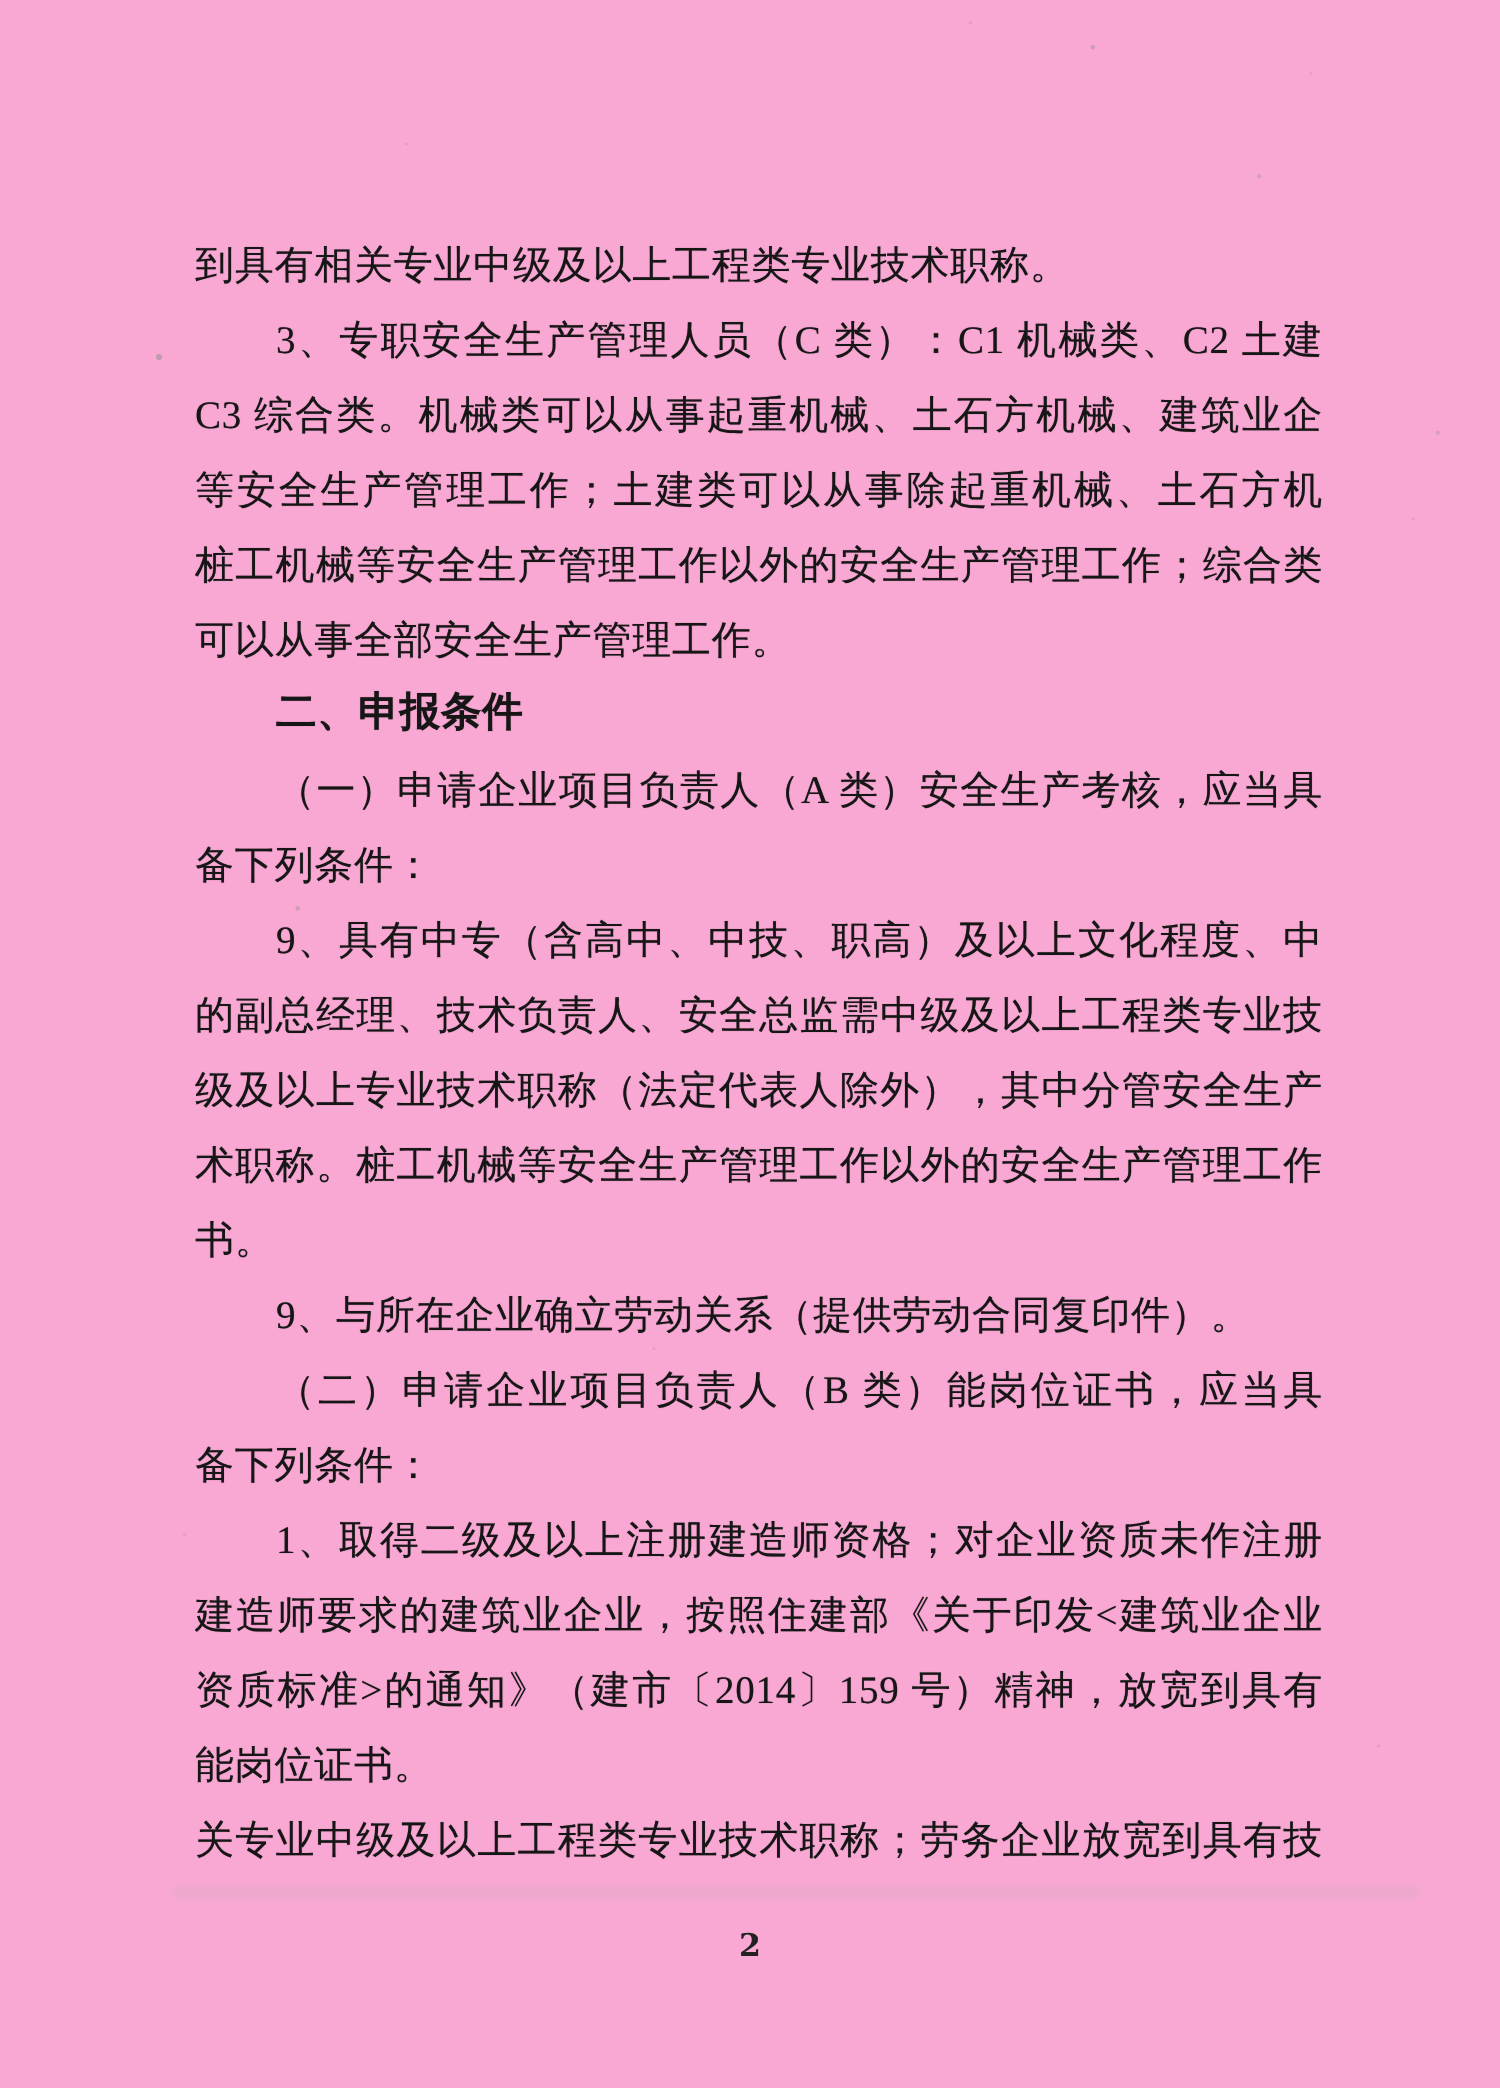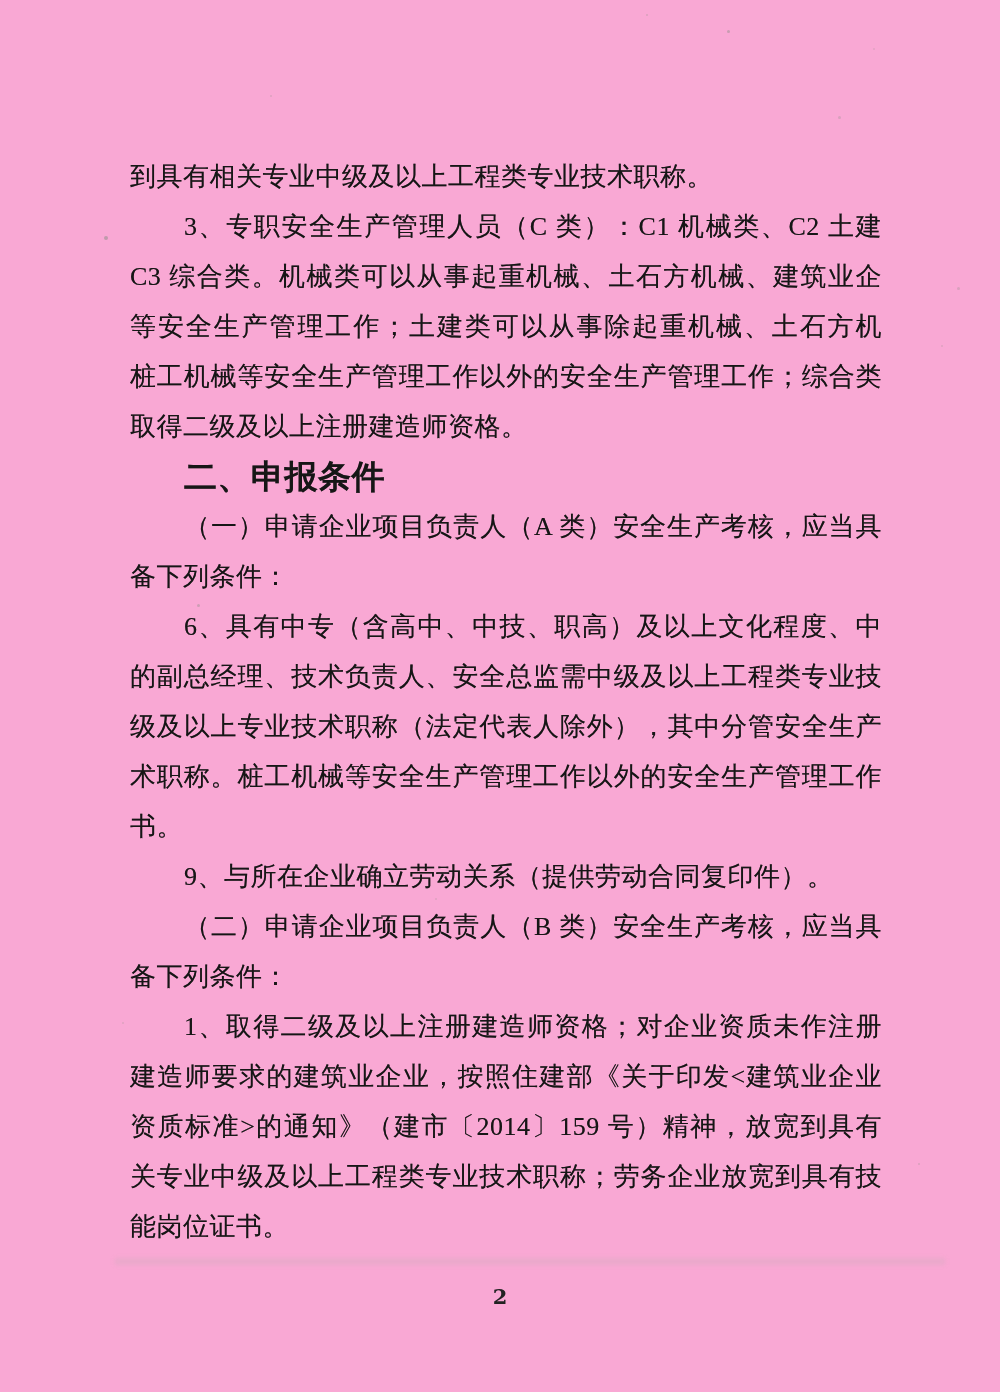--- a/index.html
+++ b/index.html
@@ -28,23 +28,23 @@
     text-shadow: 0 0 0.6px rgba(20,20,20,0.55);
   }
   .j {
     white-space: normal;
     text-align: justify;
     text-align-last: justify;
     overflow: hidden;
   }
   .ind { text-indent: 54px; }
   .b {
-    font-family: Liberation Sans, sans-serif;
+    font-family: Liberation Mono, monospace;
     font-weight: 700;
-    font-size: 33px;
+    font-size: 27px;
   }
   .pageno {
     position: absolute;
     top: 1284px;
     left: 0;
     width: 1000px;
     text-align: center;
     font-size: 21px;
     font-weight: 700;
     font-family: "DejaVu Serif", serif;
@@ -69,37 +69,37 @@
 <body>
 
 <div class="page">
 
   <div class="textblock">
     <div class="ln">到具有相关专业中级及以上工程类专业技术职称。</div>
     <div class="ln ind j">3、专职安全生产管理人员（C 类）：C1 机械类、C2 土建类、</div>
     <div class="ln j">C3 综合类。机械类可以从事起重机械、土石方机械、建筑业企业</div>
     <div class="ln j">等安全生产管理工作；土建类可以从事除起重机械、土石方机械、</div>
     <div class="ln j">桩工机械等安全生产管理工作以外的安全生产管理工作；综合类</div>
-    <div class="ln">取得二级及以上注册建造师资格。</div>
+    <div class="ln">可以从事全部安全生产管理工作。</div>
     <div class="ln ind b">二、申报条件</div>
     <div class="ln ind j">（一）申请企业项目负责人（A 类）安全生产考核，应当具</div>
     <div class="ln">备下列条件：</div>
-    <div class="ln ind j">6、具有中专（含高中、中技、职高）及以上文化程度、中</div>
+    <div class="ln ind j">9、具有中专（含高中、中技、职高）及以上文化程度、中</div>
     <div class="ln j">的副总经理、技术负责人、安全总监需中级及以上工程类专业技</div>
     <div class="ln j">级及以上专业技术职称（法定代表人除外），其中分管安全生产</div>
     <div class="ln j">术职称。桩工机械等安全生产管理工作以外的安全生产管理工作</div>
     <div class="ln">书。</div>
     <div class="ln ind">9、与所在企业确立劳动关系（提供劳动合同复印件）。</div>
-    <div class="ln ind j">（二）申请企业项目负责人（B 类）安全生产考核，应当具</div>
+    <div class="ln ind j">（二）申请企业项目负责人（B 类）能岗位证书，应当具</div>
     <div class="ln">备下列条件：</div>
     <div class="ln ind j">1、取得二级及以上注册建造师资格；对企业资质未作注册</div>
     <div class="ln j">建造师要求的建筑业企业，按照住建部《关于印发&lt;建筑业企业</div>
     <div class="ln j">资质标准&gt;的通知》（建市〔2014〕159 号）精神，放宽到具有相</div>
+    <div class="ln">能岗位证书。</div>
     <div class="ln j">关专业中级及以上工程类专业技术职称；劳务企业放宽到具有技</div>
-    <div class="ln">能岗位证书。</div>
   </div>
 
   <div class="pageno">2</div>
 
   <div class="smudge"></div>
 
   <div class="speck" style="left:727px; top:30px;  width:3px; height:3px; opacity:0.45;"></div>
   <div class="speck" style="left:646px; top:14px;  width:2px; height:2px; opacity:0.30;"></div>
   <div class="speck" style="left:838px; top:116px; width:3px; height:3px; opacity:0.30;"></div>
   <div class="speck" style="left:270px; top:95px;  width:2px; height:2px; opacity:0.28;"></div>

